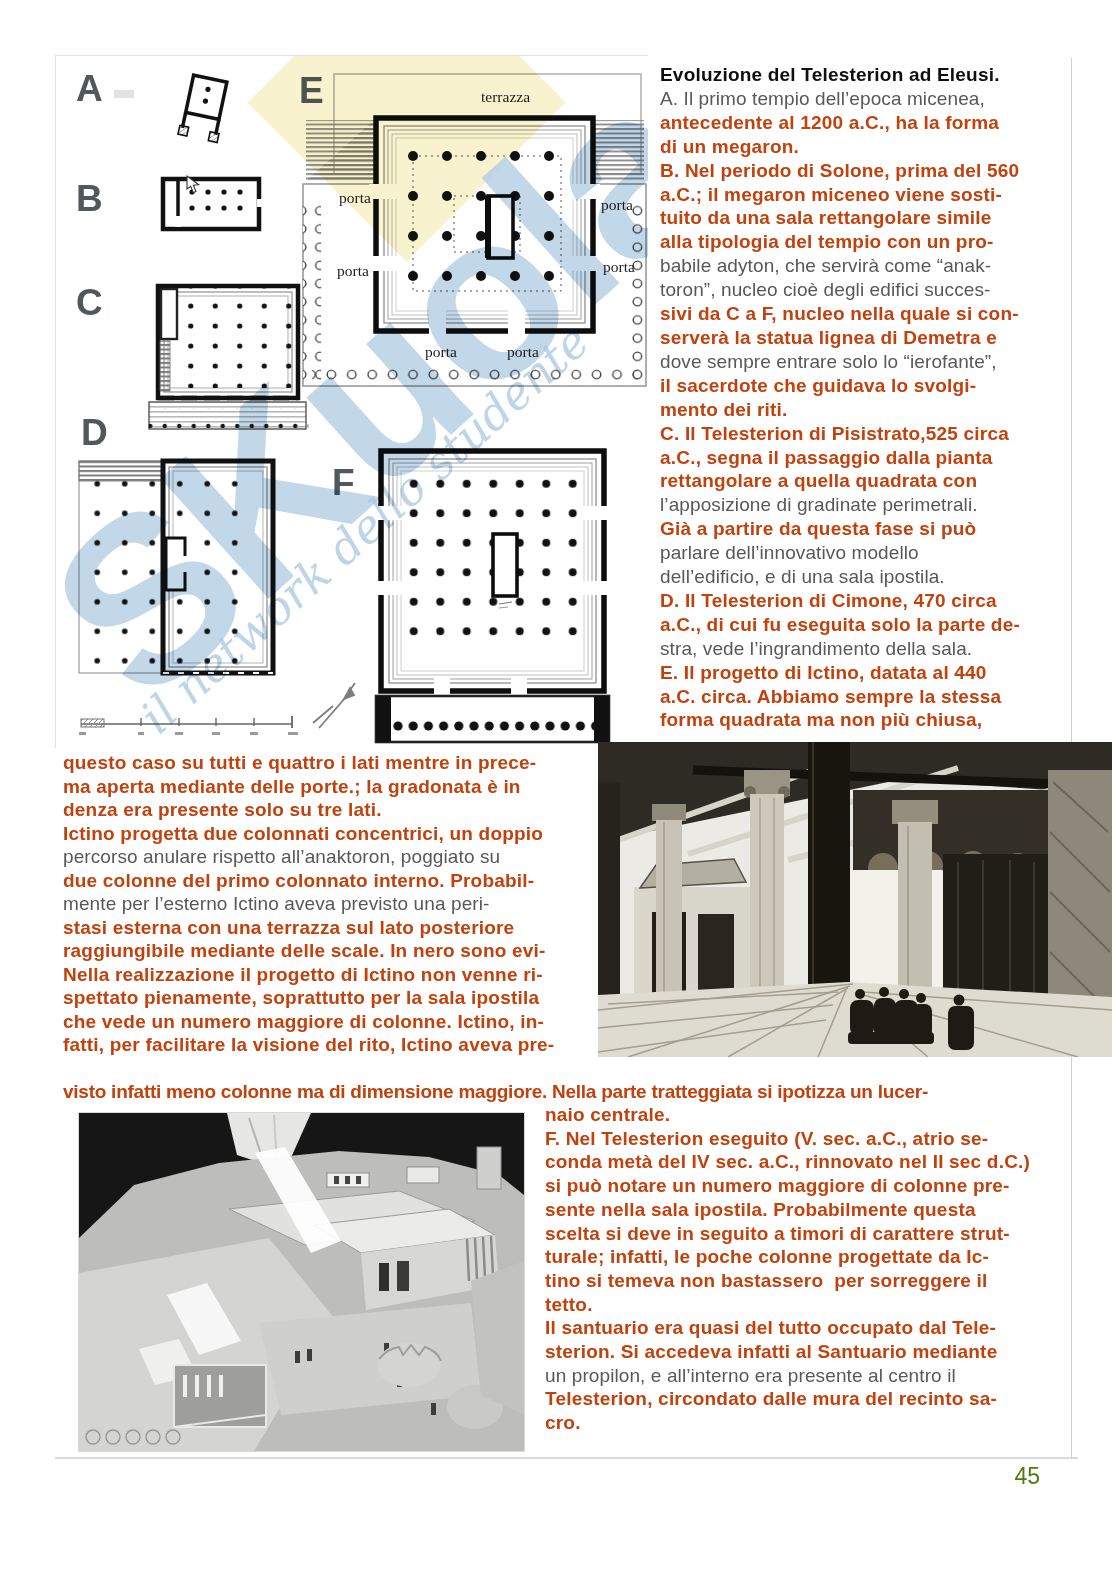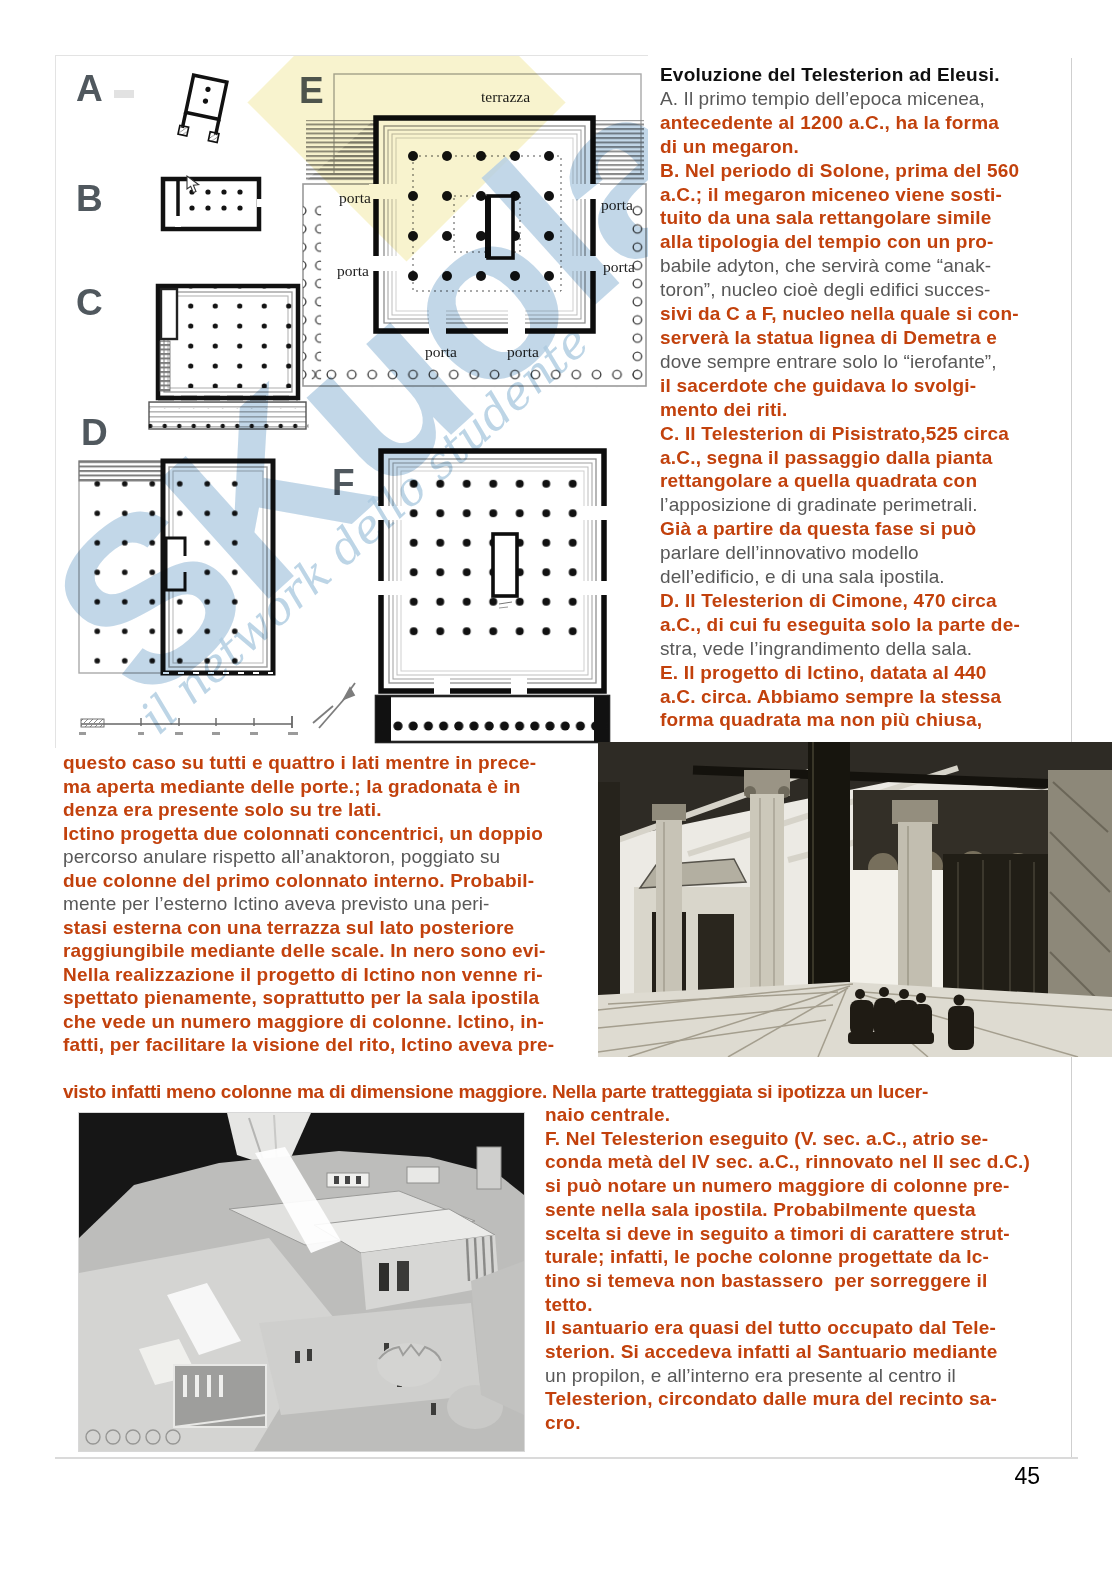--- a/index.html
+++ b/index.html
@@ -24,21 +24,21 @@
   .wm-tag{position:absolute;left:74px;top:648px;transform:rotate(-42deg);transform-origin:0 0;
           font-family:"DejaVu Serif",serif;font-style:italic;font-size:46px;
           color:rgba(173,202,224,.8);white-space:pre;}
   
   .img-engraving{position:absolute;left:598px;top:742px;z-index:1;}
   .img-photo{position:absolute;left:78px;top:1112px;z-index:1;border:1px solid #d8d8d8;}
   
   .vrule{position:absolute;left:1071px;top:58px;width:1px;height:1399px;background:#cfcfcf;z-index:0;}
   .hrule{position:absolute;left:55px;top:1457px;width:1023px;height:2px;background:#dadada;z-index:0;}
   .pagenum{position:absolute;left:990px;top:1463px;width:50px;text-align:right;
-           font-size:23px;color:#000000;z-index:2;}
+           font-size:23px;color:#4d7c0f;z-index:2;}
 </style>
 </head>
 <body>
 
 <div class="page">
 
   <div class="vrule"></div>
   <div class="hrule"></div>
 
   <div class="figure-area">

